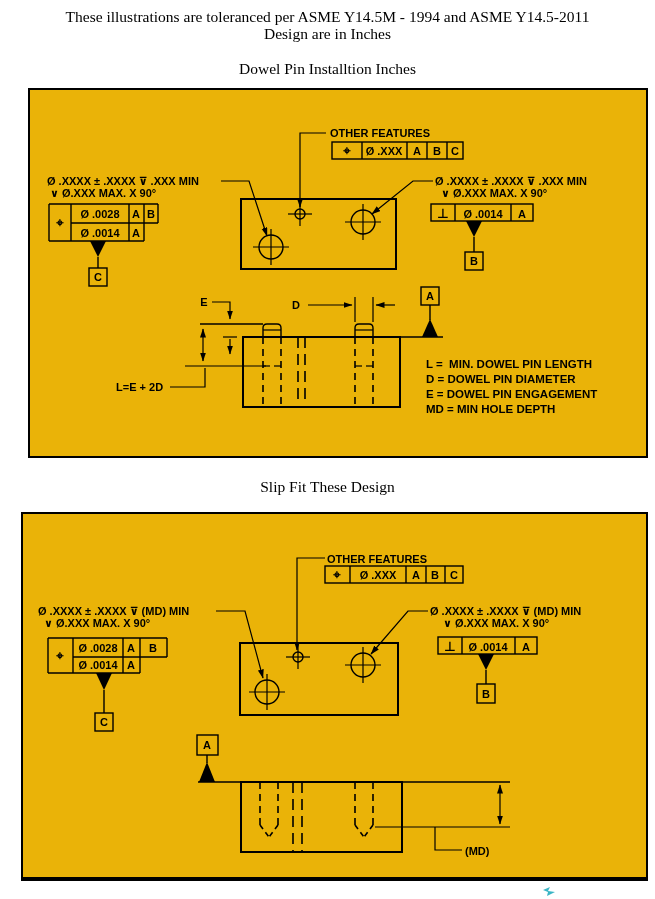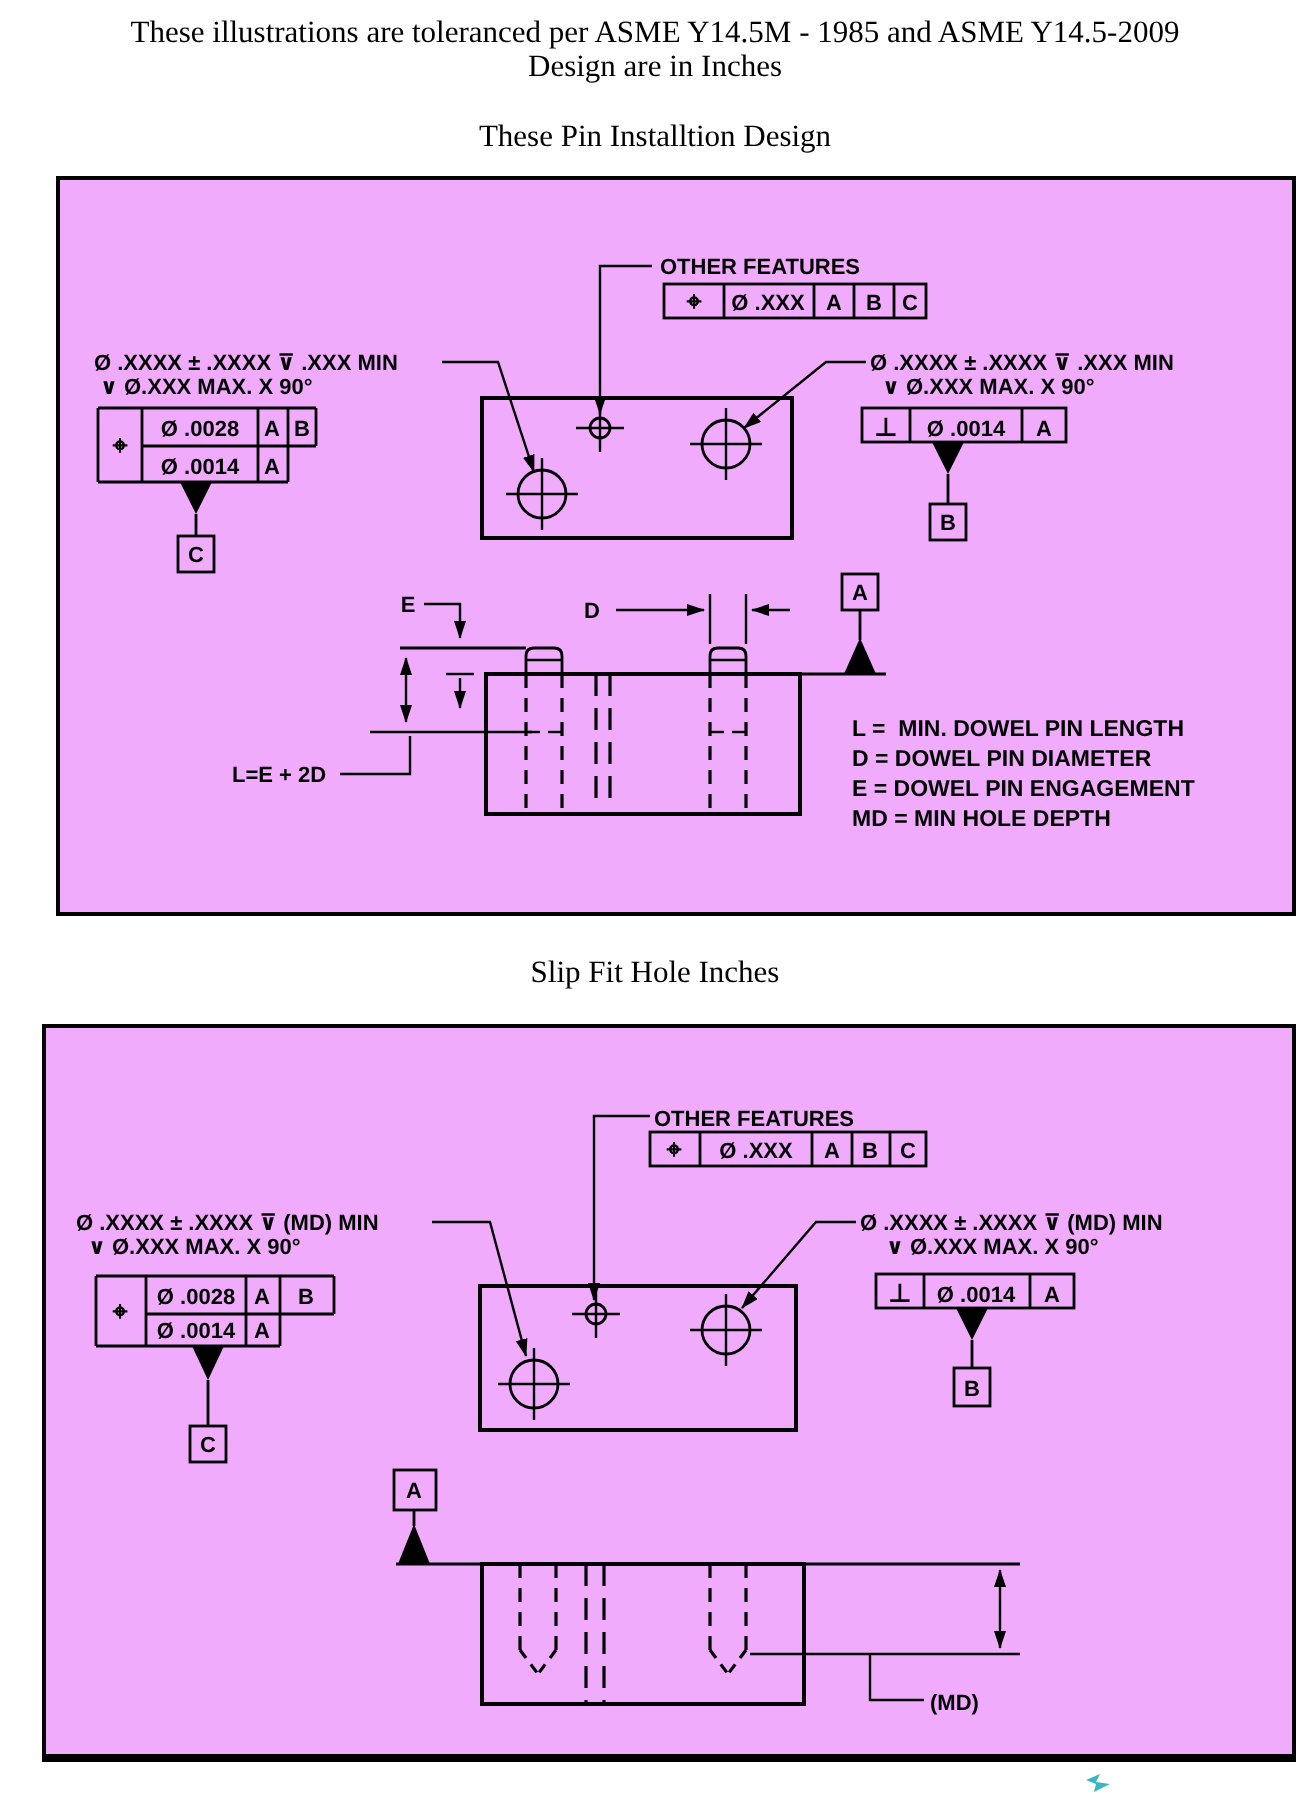--- a/index.html
+++ b/index.html
@@ -3,21 +3,21 @@
 <meta charset="utf-8">
 <style>
   html,body{margin:0;padding:0;background:#fff;}
   .page{position:relative;width:655px;height:899px;background:#fff;overflow:hidden;
         font-family:"Liberation Serif","DejaVu Serif",serif;}
   .hdr{position:absolute;top:8px;left:0;width:655px;text-align:center;
        font-size:15.5px;line-height:17px;color:#000;}
   .title{position:absolute;left:0;width:655px;text-align:center;font-size:15.5px;color:#000;}
   .t1{top:60px;}
   .t2{top:478px;}
-  .frame{position:absolute;border:2px solid #000;background:#f0abfc;box-sizing:border-box;}
+  .frame{position:absolute;border:2px solid #000;background:#eab308;box-sizing:border-box;}
   .f1{left:28px;top:88px;width:620px;height:370px;}
   .f2{left:21px;top:512px;width:627px;height:369px;border-bottom-width:4px;}
   .frame svg{display:block;width:100%;height:100%;}
   svg text{font:bold 11px "Liberation Sans","DejaVu Sans",sans-serif;fill:#000;white-space:pre;}
   svg text.sym{font:bold 13px "DejaVu Sans",sans-serif;}
   svg text.mid{text-anchor:middle;}
   svg text.lg{font-size:11.5px;}
   .ol{stroke:#000;stroke-width:2;fill:none;}
   .tl{stroke:#000;stroke-width:1.4;fill:none;}
   .ll{stroke:#000;stroke-width:1.2;fill:none;}
@@ -26,25 +26,25 @@
   .vd{stroke:#000;stroke-width:1.6;fill:none;stroke-dasharray:5 4;}
   .fillb{fill:#000;stroke:none;}
   .cursor{position:absolute;left:543px;top:887px;}
 </style>
 </head>
 <body>
 
 <div class="page">
 
   <div class="hdr">
-    <div>These illustrations are toleranced per ASME Y14.5M - 1985 and ASME Y14.5-2009</div>
+    <div>These illustrations are toleranced per ASME Y14.5M - 1994 and ASME Y14.5-2011</div>
     <div>Design are in Inches</div>
   </div>
 
-  <div class="title t1">These Pin Installtion Design</div>
+  <div class="title t1">Dowel Pin Installtion Inches</div>
 
   <div class="frame f1">
     <svg viewBox="0 0 616 366">
       <defs>
         <marker id="m1" markerWidth="10" markerHeight="8" refX="8.5" refY="3" orient="auto-start-reverse" markerUnits="userSpaceOnUse">
           <path d="M0,0 L9,3 L0,6 Z" fill="#000"></path>
         </marker>
       </defs>
 
       <text x="300" y="47">OTHER FEATURES</text>
@@ -184,21 +184,21 @@
 
       <g>
         <text class="lg" x="396" y="278">L =  MIN. DOWEL PIN LENGTH</text>
         <text class="lg" x="396" y="293">D = DOWEL PIN DIAMETER</text>
         <text class="lg" x="396" y="308">E = DOWEL PIN ENGAGEMENT</text>
         <text class="lg" x="396" y="323">MD = MIN HOLE DEPTH</text>
       </g>
     </svg>
   </div>
 
-  <div class="title t2">Slip Fit Hole Inches</div>
+  <div class="title t2">Slip Fit These Design</div>
 
   <div class="frame f2">
     <svg viewBox="0 0 623 363">
       <defs>
         <marker id="m2" markerWidth="10" markerHeight="8" refX="8.5" refY="3" orient="auto-start-reverse" markerUnits="userSpaceOnUse">
           <path d="M0,0 L9,3 L0,6 Z" fill="#000"></path>
         </marker>
       </defs>
 
       <text x="304" y="49">OTHER FEATURES</text>

